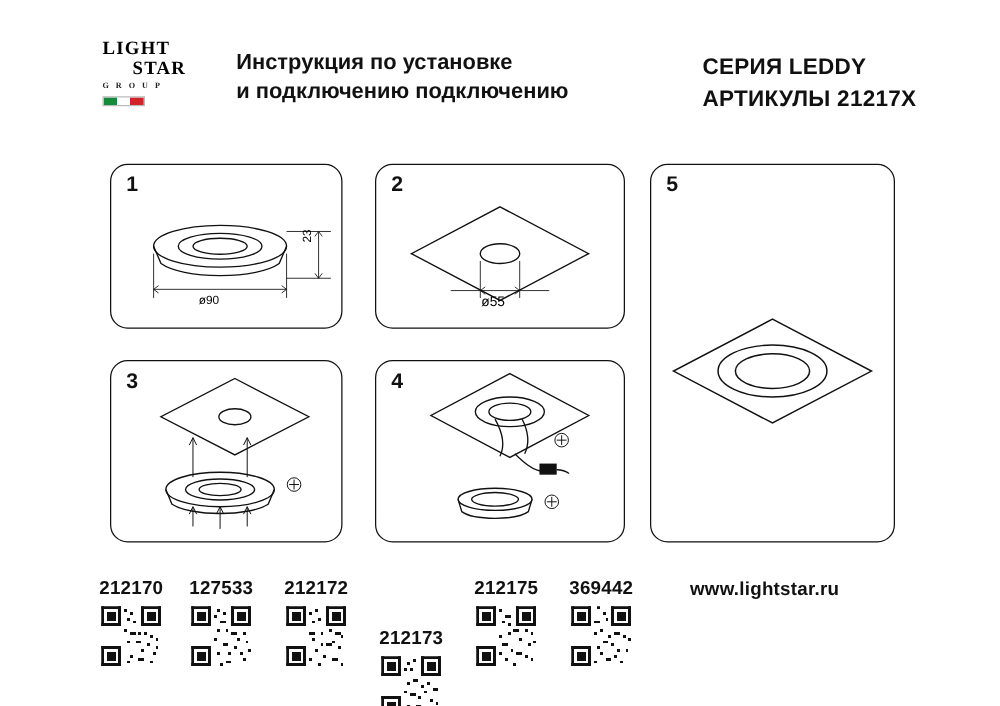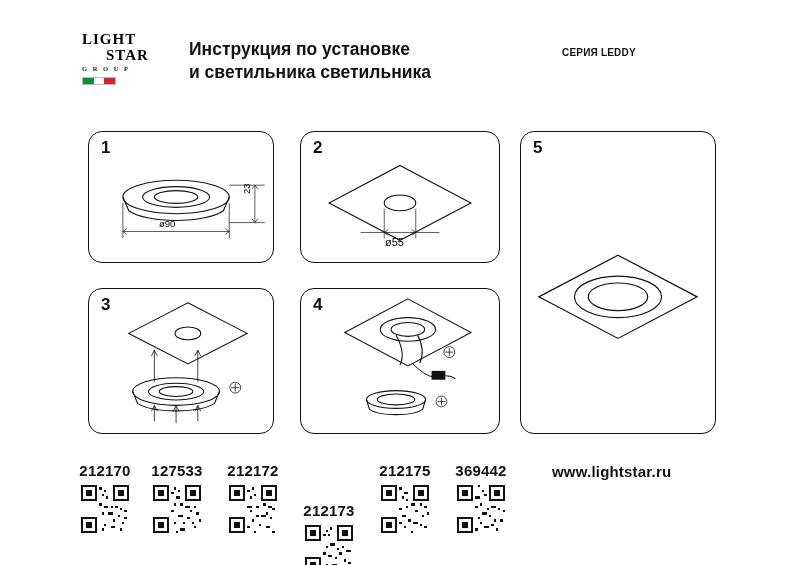--- a/index.html
+++ b/index.html
@@ -39,21 +39,21 @@
     border:0.5px solid #bbb;
     box-sizing:border-box;
   }
   .title{
     position:absolute;left:92px;top:10px;width:350px;
     font-size:17.5px;font-weight:bold;color:#111;line-height:23px;margin-left:25px;
   }
   .title .l2{display:block;}
   .series{
     position:absolute;left:490px;top:12px;width:230px;
-    font-size:10px;font-weight:bold;color:#111;line-height:26px;
+    font-size:18px;font-weight:bold;color:#111;line-height:26px;
     letter-spacing:0.2px;
   }
   
   .panel{
     position:absolute;
     border:1.3px solid #111;
     border-radius:14px;
     box-sizing:border-box;
     background:#fff;
   }
@@ -95,24 +95,25 @@
 
   <div class="header">
     <div class="logo">
       <span class="logo-text logo-l1">LIGHT</span>
       <span class="logo-text logo-l2">STAR</span>
       <span class="logo-text logo-l3">G R O U P</span>
       <span class="logo-flag"></span>
     </div>
     <div class="title">
       <span class="l1">Инструкция по установке</span>
-      <span class="l2">и светильника светильника</span>
+      <span class="l2">и подключению подключению</span>
     </div>
     <div class="series">
       <div>СЕРИЯ LEDDY</div>
+      <div>АРТИКУЛЫ 21217X</div>
     </div>
   </div>
 
   <div class="panel" id="p1">
     <span class="panel-num">1</span>
     <svg viewBox="0 0 186 132">
       <g fill="none" stroke="#111" stroke-width="1.1">
         <ellipse cx="88" cy="66" rx="54" ry="17"></ellipse>
         <path d="M34 66 L40 80 a52 16 0 0 0 96 0 L142 66"></path>
         <ellipse cx="88" cy="66" rx="34" ry="10.5"></ellipse>
@@ -129,21 +130,21 @@
 
       <g stroke="#111" stroke-width="0.7">
         <line x1="34" y1="72" x2="34" y2="108"></line>
         <line x1="142" y1="72" x2="142" y2="108"></line>
         <line x1="34" y1="101" x2="142" y2="101"></line>
         <path d="M38 98 L34 101 L38 104" fill="none"></path>
         <path d="M138 98 L142 101 L138 104" fill="none"></path>
       </g>
     </svg>
     <div style="position:absolute;left:152px;top:62px;font-size:9.5px;transform:rotate(-90deg);transform-origin:left top;">23</div>
-    <div style="position:absolute;left:70px;top:86px;font-size:9.5px;">ø90</div>
+    <div style="position:absolute;left:70px;top:103px;font-size:9.5px;">ø90</div>
   </div>
 
   <div class="panel" id="p2">
     <span class="panel-num">2</span>
     <svg viewBox="0 0 200 132">
       <g fill="none" stroke="#111" stroke-width="1.1">
         <polygon points="100,34 172,72 100,110 28,72"></polygon>
         <ellipse cx="100" cy="72" rx="16" ry="8"></ellipse>
       </g>
       <g stroke="#111" stroke-width="0.7">

